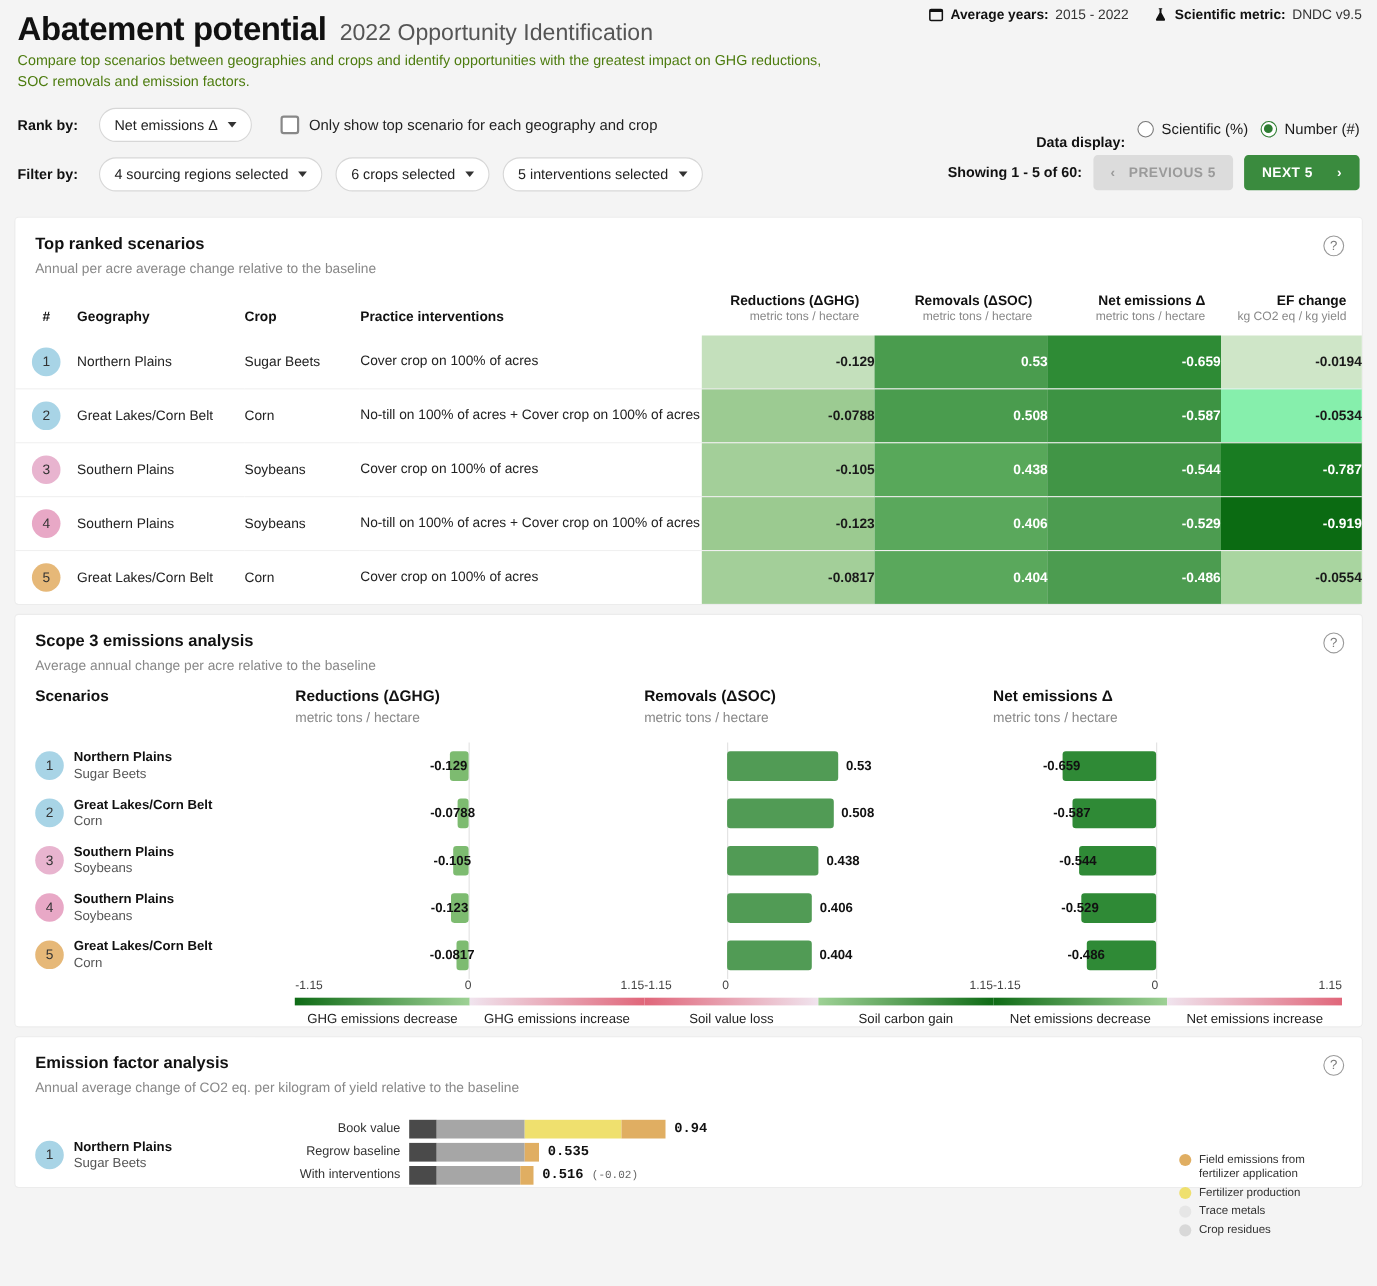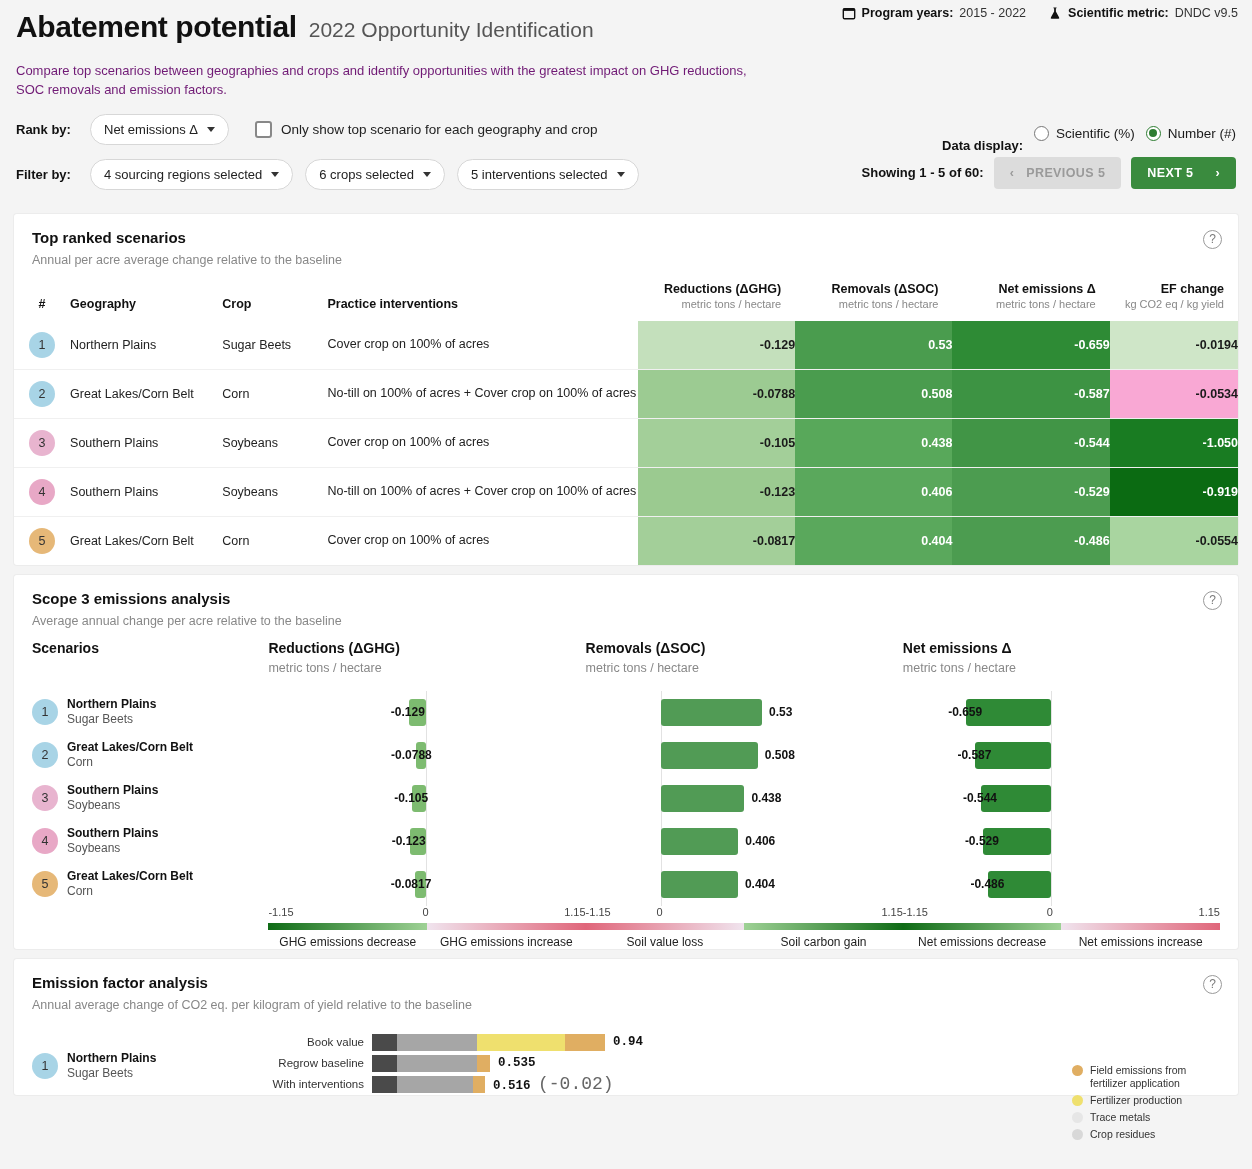--- a/index.html
+++ b/index.html
@@ -11,21 +11,21 @@
     color:#1a1a1a;
     font-size:13px;
     overflow:hidden;
   }
 
   
   .page-head { padding:10px 16px 0 16px; position:relative; }
   .title-row { display:flex; align-items:baseline; gap:12px; }
   .title-main { font-size:30px; font-weight:bold; letter-spacing:-0.4px; color:#111; }
   .title-sub  { font-size:21px; color:#555; font-weight:400; }
-  .subtitle { margin-top:18px; font-size:13px; color:#701a75; line-height:1.45; max-width:740px; }
+  .subtitle { margin-top:2px; font-size:13px; color:#4d7c0f; line-height:1.45; max-width:740px; }
 
   .meta-bar { position:absolute; top:6px; right:14px; display:flex; align-items:center; gap:22px; font-size:12.5px; }
   .meta-item { display:flex; align-items:center; gap:6px; }
   .meta-label { font-weight:bold; color:#111; }
   .meta-value { color:#333; }
   .icon-sm { width:14px; height:14px; display:inline-block; flex:0 0 auto; }
 
   
   .controls { padding:14px 12px 10px 16px; position:relative; }
   .ctl-row { display:flex; align-items:center; gap:12px; margin-bottom:14px; }
@@ -132,21 +132,21 @@
   .ef-body { display:flex; padding:18px 18px 0 18px; position:relative; min-height:82px; }
   .ef-scen { width:240px; display:flex; align-items:center; gap:9px; padding-top:8px; }
   .ef-scen .geo { font-size:12px; font-weight:bold; color:#111; line-height:1.25; }
   .ef-scen .crop { font-size:12px; color:#555; line-height:1.25; }
   .ef-chart { padding-top:2px; }
   .ef-line { display:flex; align-items:center; height:21px; }
   .ef-lbl { width:100px; text-align:right; font-size:11.5px; color:#333; padding-right:8px; }
   .ef-bar { height:17px; display:flex; }
   .ef-seg { height:17px; }
   .ef-num { font-size:12.5px; font-weight:bold; color:#111; padding-left:8px; white-space:nowrap;font-family:Liberation Mono, monospace; }
-  .ef-delta { font-weight:400; color:#666; font-size:18px; }
+  .ef-delta { font-weight:400; color:#666; font-size:10px; }
 
   .ef-legend { position:absolute; right:16px; top:52px; width:150px; }
   .ef-leg-item { display:flex; align-items:flex-start; gap:7px; margin-bottom:4px; font-size:10.5px; color:#333; line-height:1.25; }
   .ef-leg-dot { width:11px;height:11px;border-radius:50%; flex:0 0 auto; margin-top:1px; }
 </style>
 </head>
 <body>
 
 <div class="page-head">
   <div class="title-row">
@@ -156,21 +156,21 @@
   <div class="subtitle">Compare top scenarios between geographies and crops and identify opportunities with the greatest impact on GHG reductions, SOC removals and emission factors.</div>
 
   <div class="meta-bar">
     <div class="meta-item">
       <span class="icon-sm">
         <svg viewBox="0 0 16 16" width="14" height="14">
             <rect x="1.5" y="3" width="13" height="11.5" rx="1.4" fill="none" stroke="#111" stroke-width="1.6"></rect>
             <rect x="1.5" y="3" width="13" height="2.6" fill="#111"></rect>
           </svg>
       </span>
-      <span class="meta-label">Program years:</span>
+      <span class="meta-label">Average years:</span>
       <span class="meta-value">2015 - 2022</span>
     </div>
     <div class="meta-item">
       <span class="icon-sm">
         <svg viewBox="0 0 16 16" width="14" height="14">
             <path d="M6.2 1.6h3.6v1.1H9v3.6l3.6 6.6a1.2 1.2 0 0 1-1 1.8H4.4a1.2 1.2 0 0 1-1-1.8L7 6.3V2.7H6.2z" fill="#111"></path>
           </svg>
       </span>
       <span class="meta-label">Scientific metric:</span>
       <span class="meta-value">DNDC v9.5</span>
@@ -286,31 +286,31 @@
           <td class="cell-v" style="background:#cfe6c8;color:#1a1a1a">-0.0194</td>
         </tr>
         <tr>
           <td class="c-rank"><span class="rank-dot" style="background:#a8d4e6">2</span></td>
           <td class="c-geo">Great Lakes/Corn Belt</td>
           <td class="c-crop">Corn</td>
           <td class="c-prac">No-till on 100% of acres + Cover crop on 100% of acres</td>
           <td class="cell-v" style="background:#9ccb92;color:#1a1a1a">-0.0788</td>
           <td class="cell-v" style="background:#4a9c4e;color:#ffffff">0.508</td>
           <td class="cell-v" style="background:#3d9343;color:#ffffff">-0.587</td>
-          <td class="cell-v" style="background:#f9a8d4;color:#1a1a1a">-0.0534</td>
+          <td class="cell-v" style="background:#86efac;color:#1a1a1a">-0.0534</td>
         </tr>
         <tr>
           <td class="c-rank"><span class="rank-dot" style="background:#e8b4cf">3</span></td>
           <td class="c-geo">Southern Plains</td>
           <td class="c-crop">Soybeans</td>
           <td class="c-prac">Cover crop on 100% of acres</td>
           <td class="cell-v" style="background:#a3cf99;color:#1a1a1a">-0.105</td>
           <td class="cell-v" style="background:#58a85a;color:#ffffff">0.438</td>
           <td class="cell-v" style="background:#419546;color:#ffffff">-0.544</td>
-          <td class="cell-v" style="background:#197c22;color:#ffffff">-1.050</td>
+          <td class="cell-v" style="background:#197c22;color:#ffffff">-0.787</td>
         </tr>
         <tr>
           <td class="c-rank"><span class="rank-dot" style="background:#e8a8c6">4</span></td>
           <td class="c-geo">Southern Plains</td>
           <td class="c-crop">Soybeans</td>
           <td class="c-prac">No-till on 100% of acres + Cover crop on 100% of acres</td>
           <td class="cell-v" style="background:#9bca90;color:#1a1a1a">-0.123</td>
           <td class="cell-v" style="background:#5aa85c;color:#ffffff">0.406</td>
           <td class="cell-v" style="background:#4c9c50;color:#ffffff">-0.529</td>
           <td class="cell-v" style="background:#0b6b12;color:#ffffff">-0.919</td>

